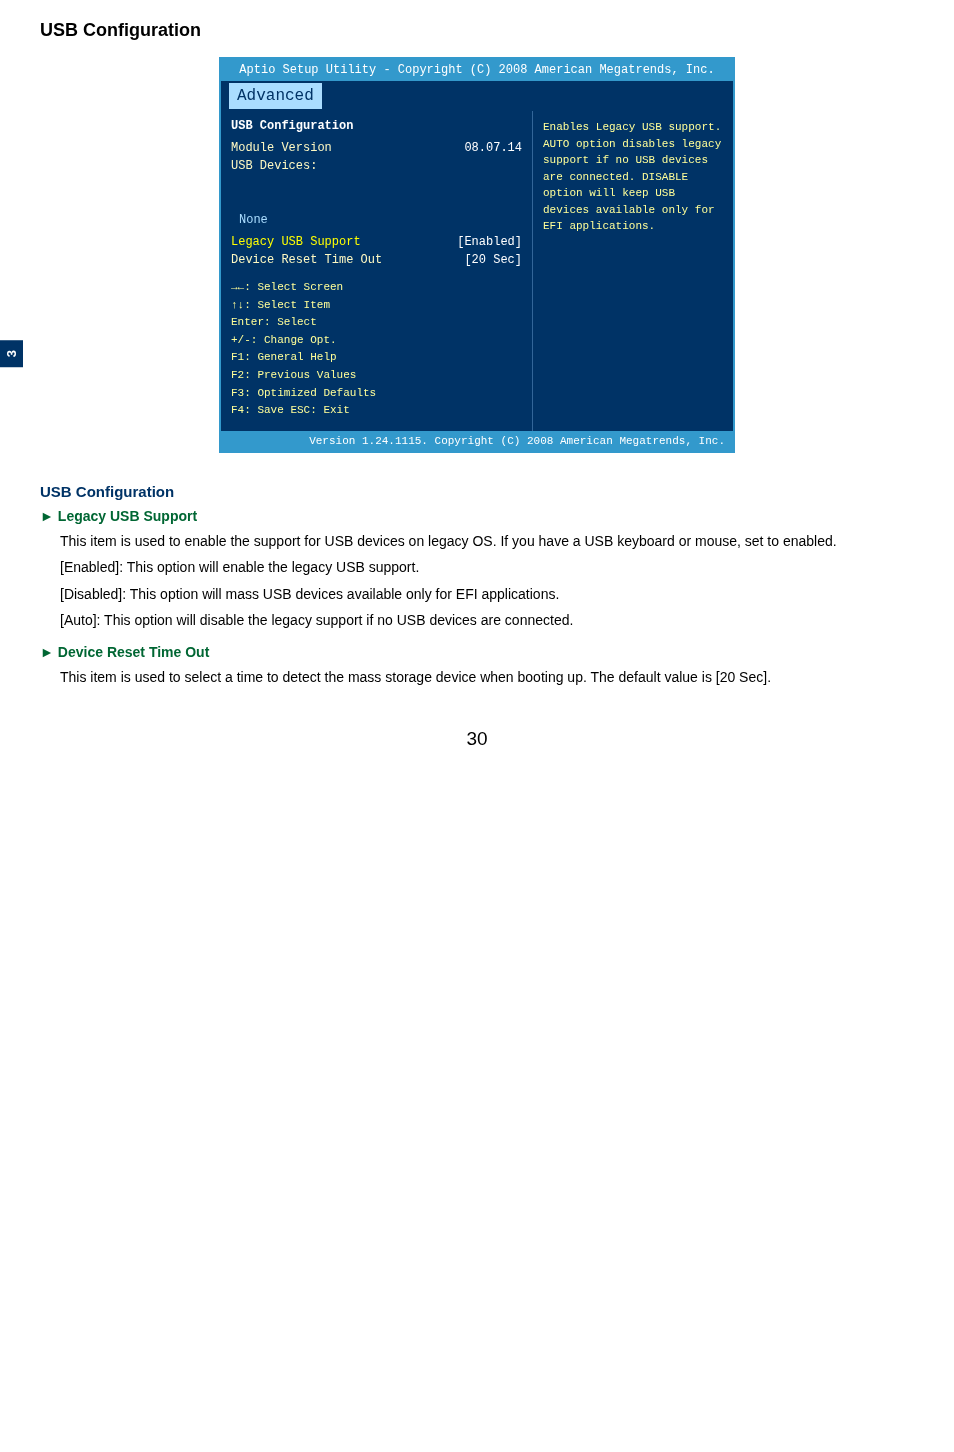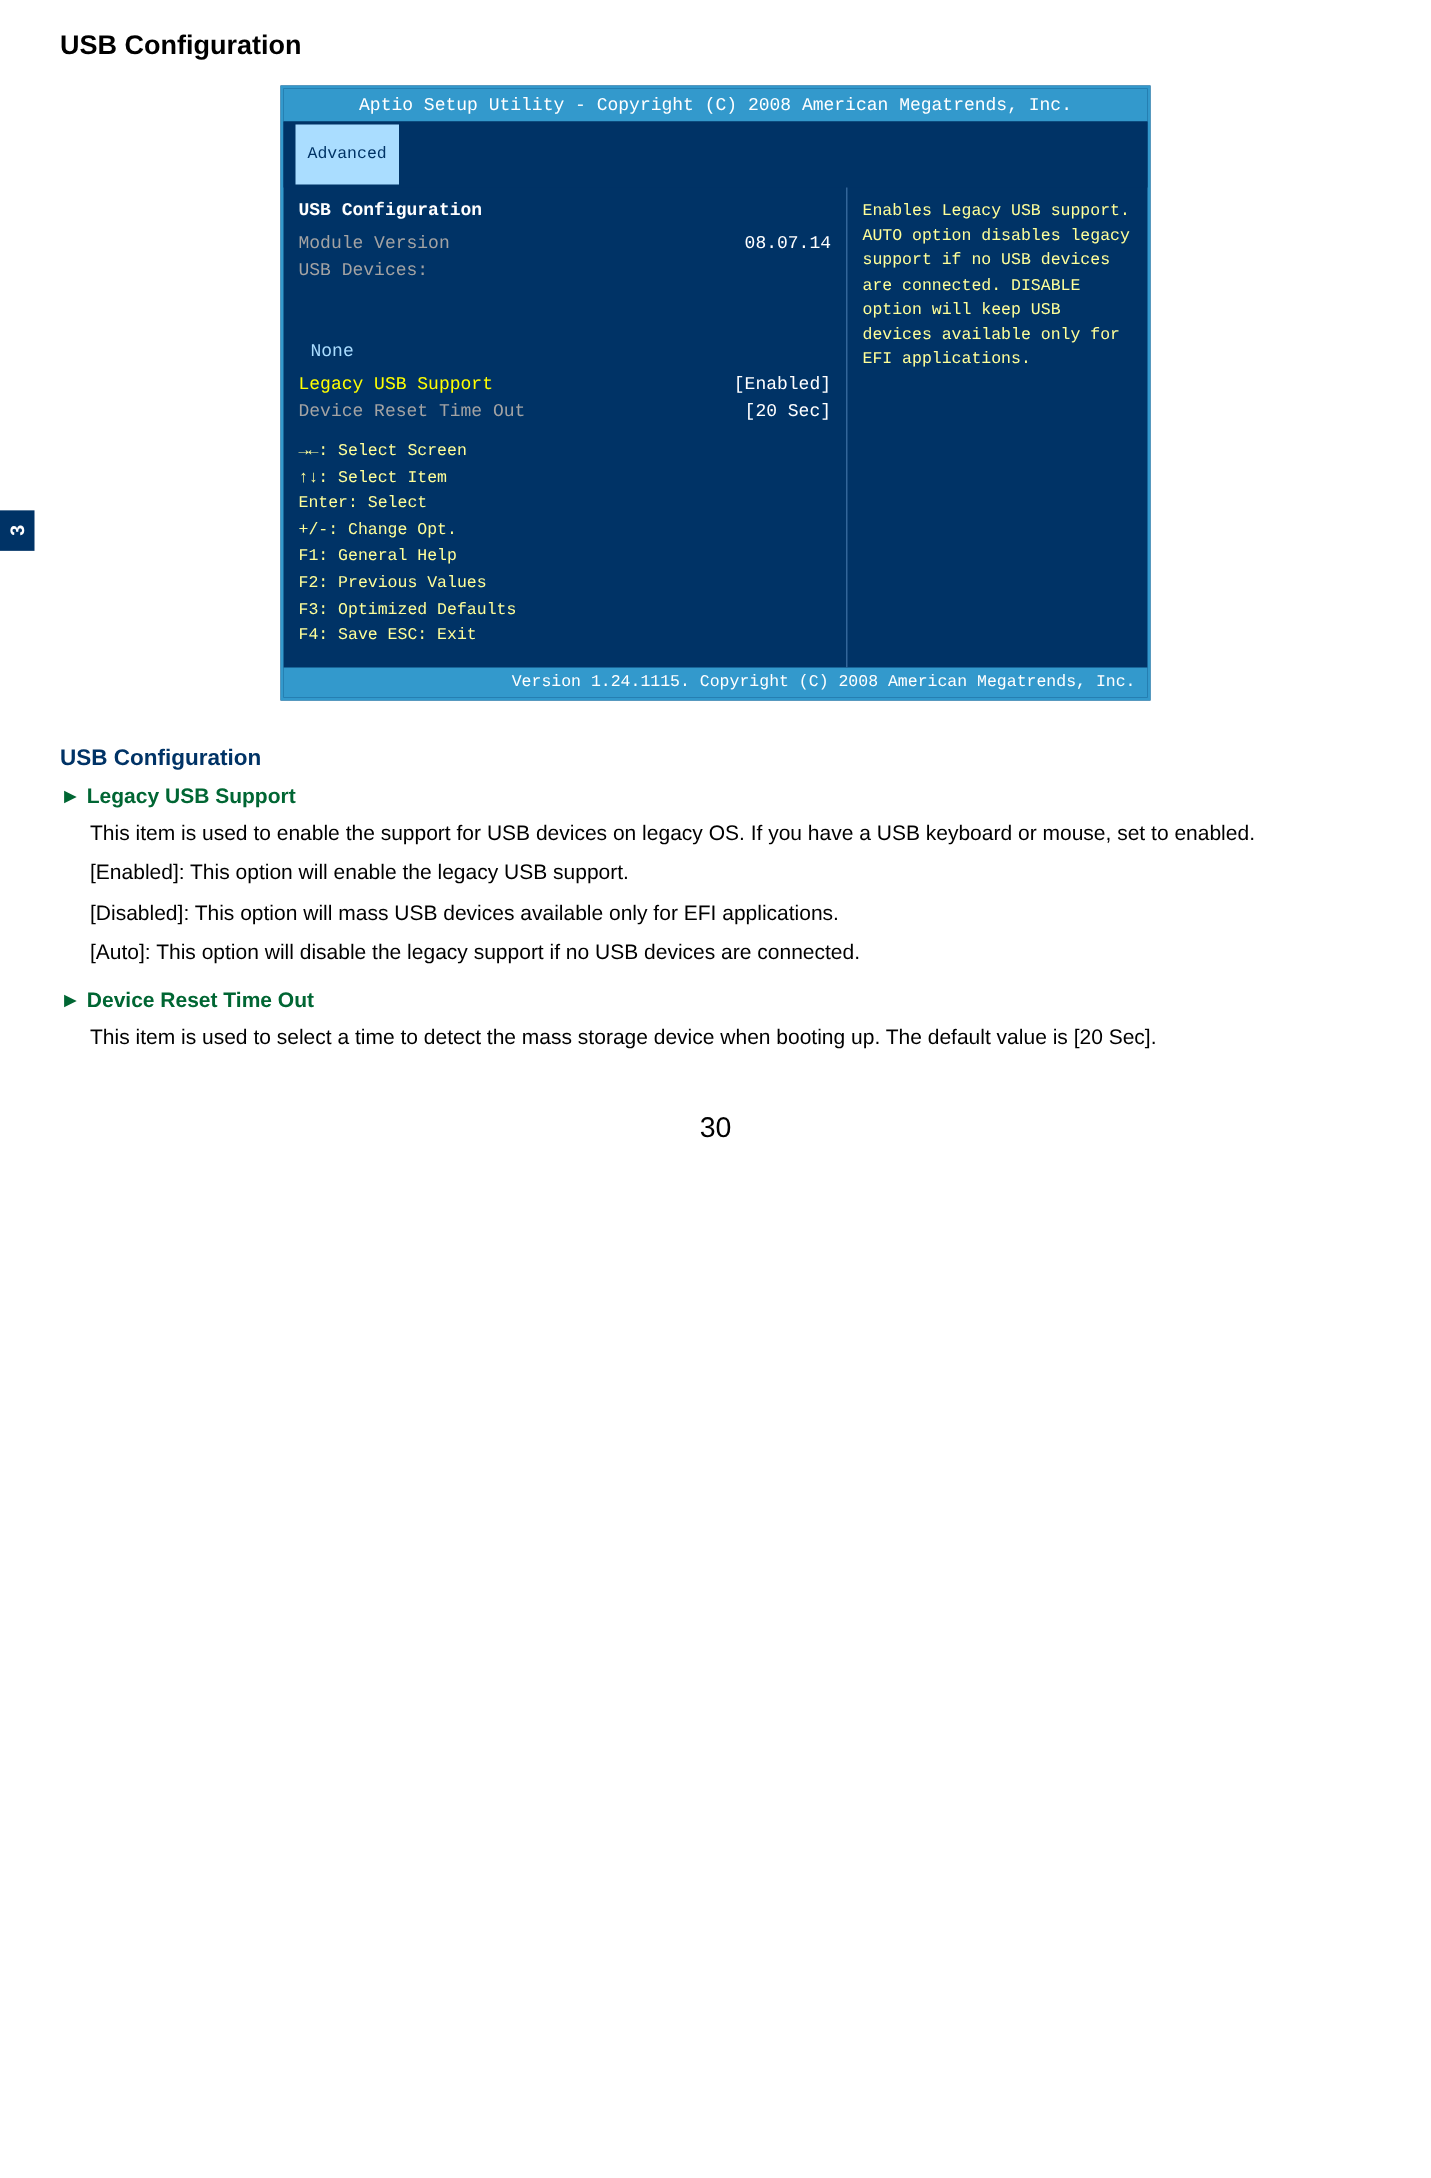--- a/index.html
+++ b/index.html
@@ -15,21 +15,21 @@
 
     .page-title {
       font-size: 18px;
       font-weight: bold;
       color: #000;
       margin-bottom: 16px;
     }
 
     
     .bios-screen {
-      width: 580px;
+      width: 516px;
       margin: 0 auto 30px auto;
       border: 2px solid #3399cc;
       background: #003366;
       color: #fff;
       font-family: 'Courier New', monospace;
       font-size: 12px;
     }
 
     .bios-title-bar {
       background: #3399cc;
@@ -39,23 +39,23 @@
       font-size: 12px;
     }
 
     .bios-tab-bar {
       background: #003366;
       padding: 2px 8px;
     }
 
     .bios-tab {
       display: inline-block;
-      padding: 14px 8px;
+      padding: 4px 8px;
       color: #aaddff;
-      font-size: 11px;
+      font-size: 16px;
     }
 
     .bios-tab.active {
       background: #aaddff;
       color: #003366;
     }
 
     .bios-content {
       display: flex;
       flex-direction: row;
@@ -85,21 +85,21 @@
     }
 
     .bios-row {
       display: flex;
       justify-content: space-between;
       margin-bottom: 4px;
       font-size: 12px;
     }
 
     .bios-row-label {
-      color: #a3a3a3;
+      color: #fef9c3;
     }
 
     .bios-row-label.highlight {
       color: #ffff00;
     }
 
     .bios-row-value {
       color: #ffffff;
     }
 

